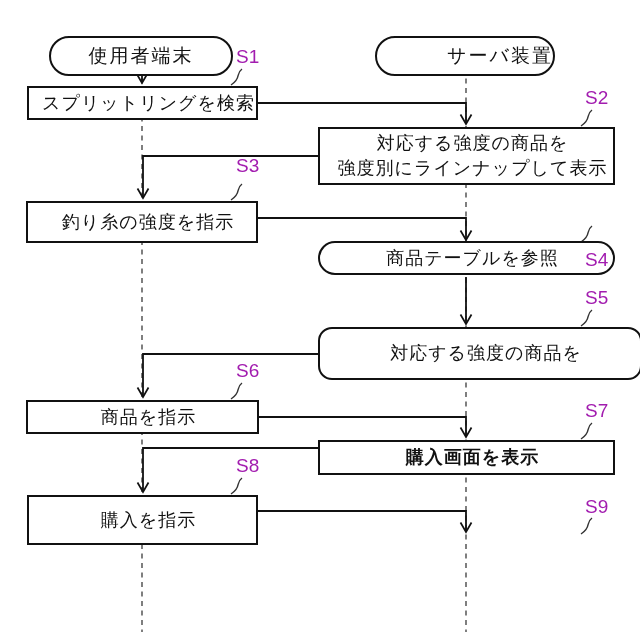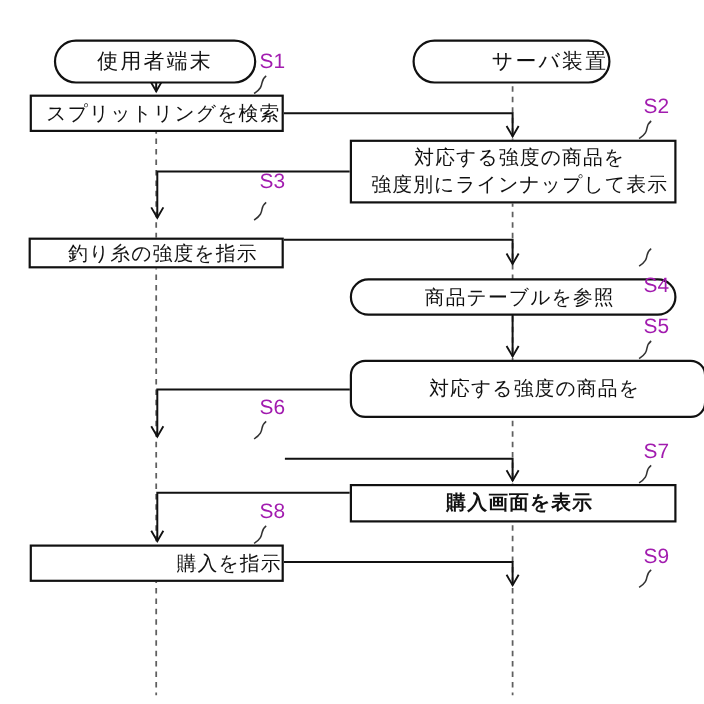--- a/index.html
+++ b/index.html
@@ -69,38 +69,41 @@
 
   <div class="box" style="left:27px;top:86px;width:231px;height:34px;">
     <span>スプリットリングを検索</span>
   </div>
 
   <div class="box" style="left:318px;top:127px;width:297px;height:58px;">
     <span>対応する強度の商品を</span>
     <span>強度別にラインナップして表示</span>
   </div>
 
-  <div class="box" style="left:26px;top:201px;width:232px;height:28px;margin-top:15px;">
+  <div class="box" style="left:26px;top:201px;width:232px;height:42px;">
     <span>釣り糸の強度を指示</span>
   </div>
 
-  <div class="box" style="left:318px;top:253px;width:297px;height:34px;border-radius:17px;">
+  <div class="box" style="left:318px;top:241px;width:297px;height:34px;border-radius:17px;">
     <span>商品テーブルを参照</span>
   </div>
 
   <div class="box" style="left:318px;top:327px;width:324px;height:53px;border-radius:14px;">
     <span>対応する強度の商品を</span>
   </div>
 
+  <div class="box" style="left:26px;top:400px;width:233px;height:34px;">
+    <span>商品を指示</span>
+  </div>
 
   <div class="box" style="left:318px;top:440px;width:297px;height:35px;font-weight:bold;">
     <span>購入画面を表示</span>
   </div>
 
-  <div class="box" style="left:27px;top:495px;width:231px;height:34px;align-items:flex-end;">
+  <div class="box" style="left:27px;top:495px;width:231px;height:50px;">
     <span>購入を指示</span>
   </div>
 
 
   <div class="slabel" style="left:236px;top:46px;">S1</div>
   <div class="slabel" style="left:585px;top:87px;">S2</div>
   <div class="slabel" style="left:236px;top:155px;">S3</div>
   <div class="slabel" style="left:585px;top:217px;margin-top:32px;">S4</div>
   <div class="slabel" style="left:585px;top:287px;">S5</div>
   <div class="slabel" style="left:236px;top:360px;">S6</div>

